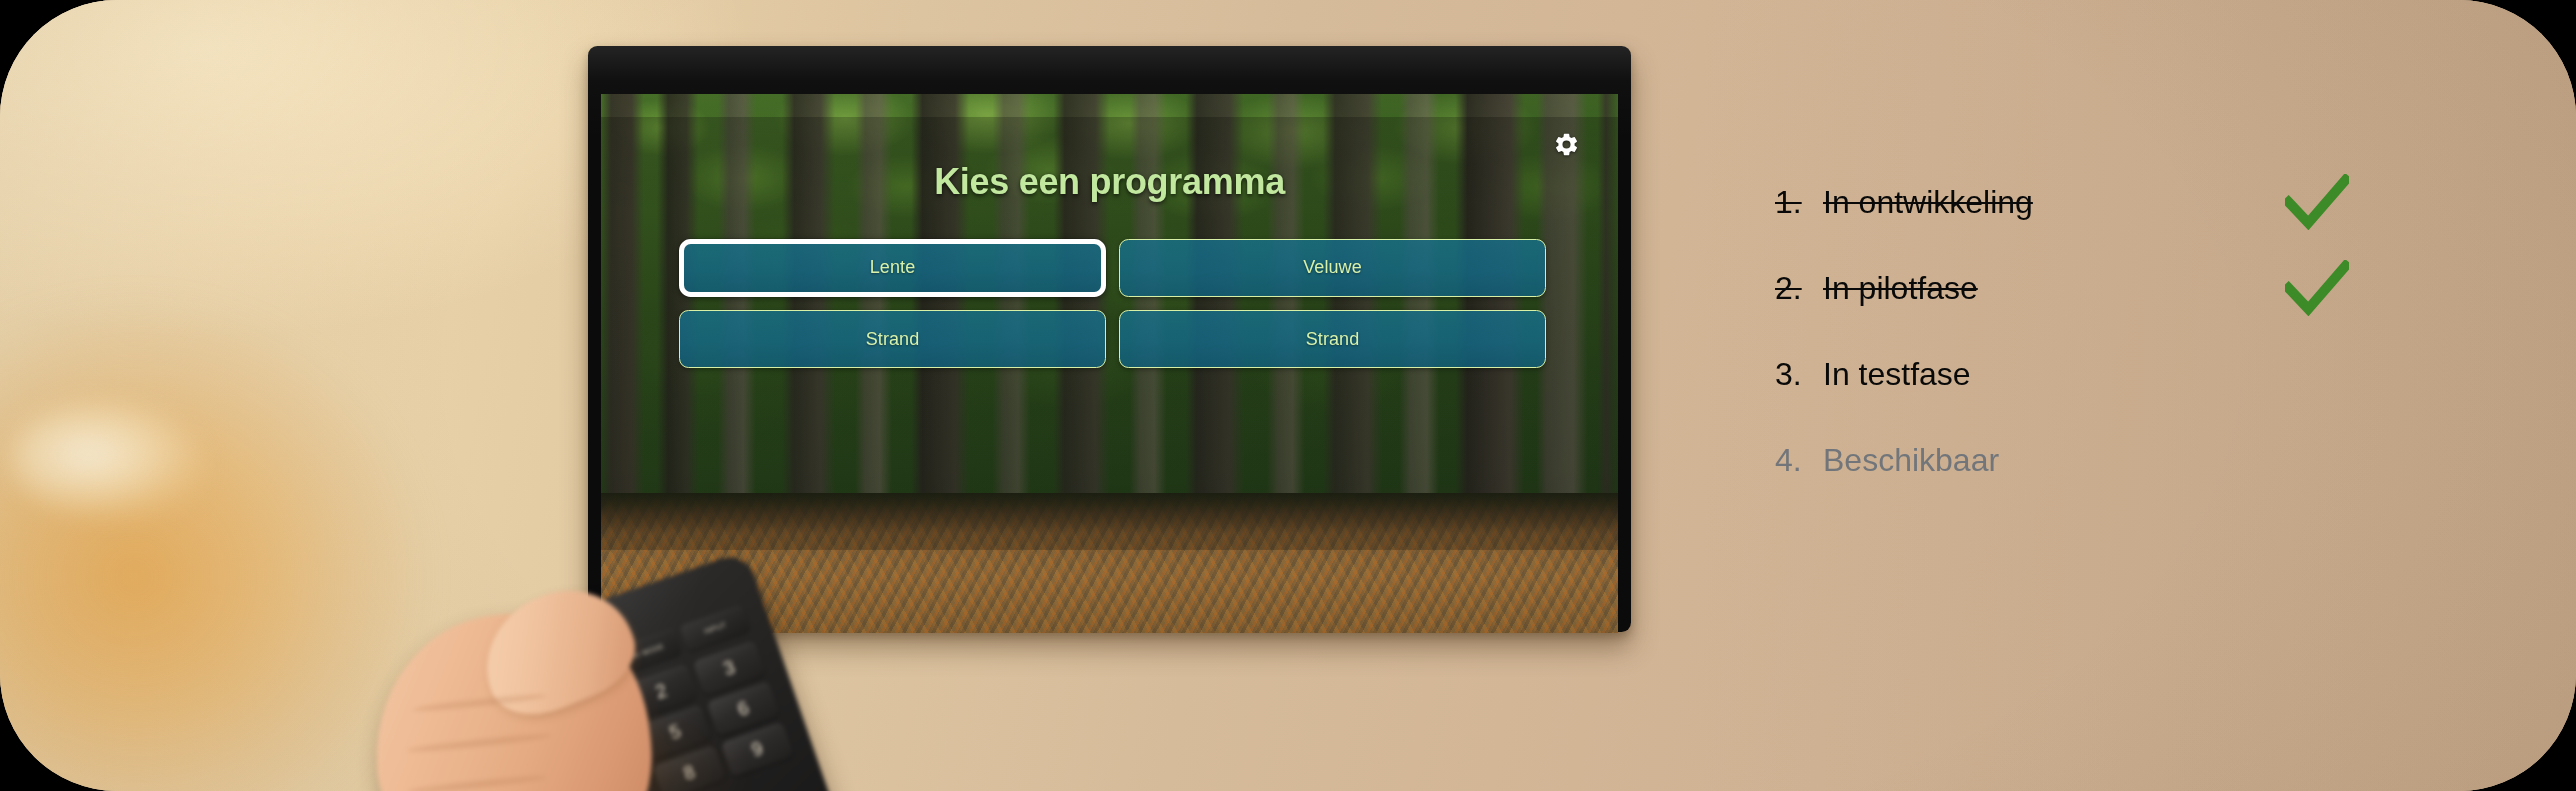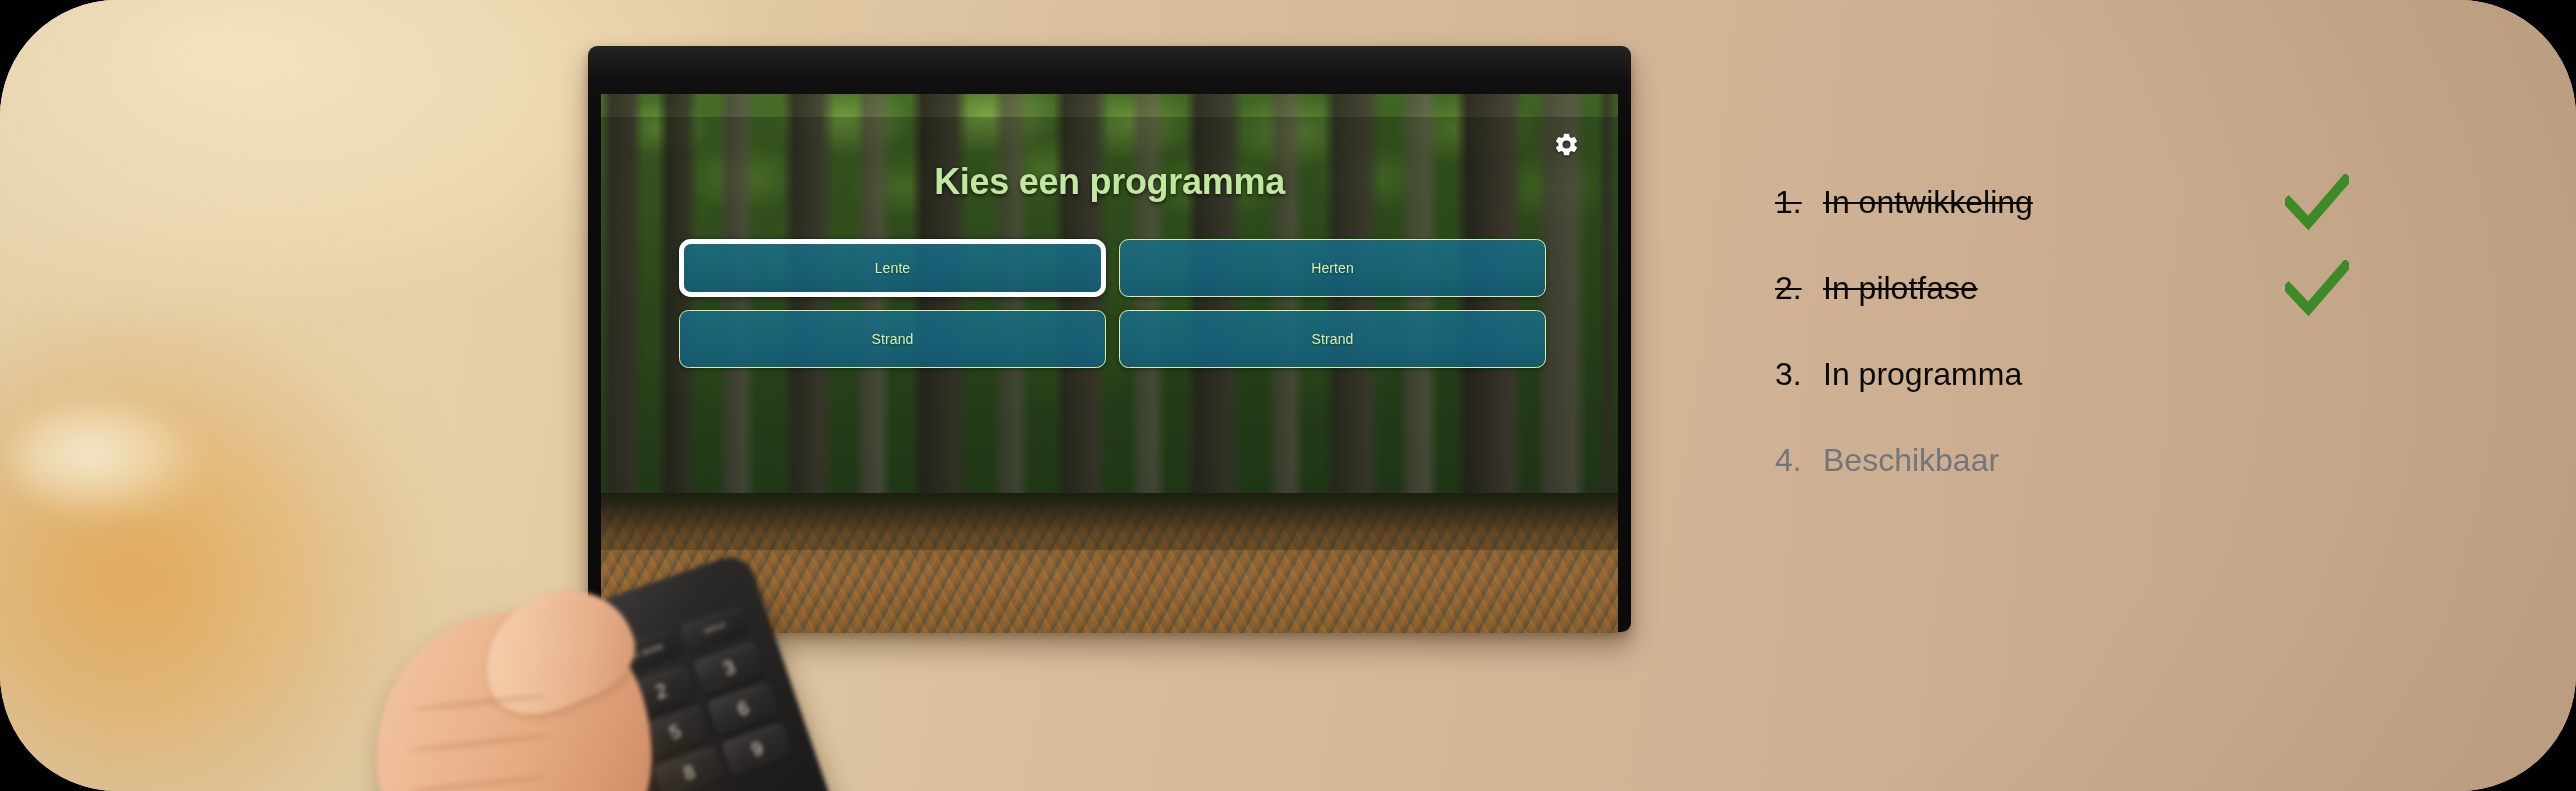--- a/index.html
+++ b/index.html
@@ -236,21 +236,21 @@
     height: 58px;
     border-radius: 9.4px;
     border: 1.8px solid #d7f0a6;
     background: linear-gradient(180deg, rgba(22,112,140,0.80) 0%, rgba(20,104,132,0.84) 55%, rgba(17,94,120,0.86) 100%);
     display: flex; align-items: center; justify-content: center;
     box-sizing: border-box;
     cursor: pointer;
     box-shadow: 0 1.2px 4.1px rgba(0,0,0,0.30);
   }
   .tile .tile-label {
-    font-size: 14px;
+    font-size: 18px;
     font-weight: 400;
     color: #d8f2ab;
     text-shadow: 0 1.2px 2.3px rgba(0,0,0,0.45);
     letter-spacing: 0.1px;
     text-align: center;
   }
   .tile.focused {
     border: 5.3px solid #ffffff;
     border-radius: 11.7px;
     box-shadow: 0 0 0 0.6px rgba(0,0,0,0.18), 0 1.8px 5.9px rgba(0,0,0,0.40);
@@ -450,21 +450,21 @@
           </span>
         </div>
 
         <div id="tv-title">Kies een programma</div>
 
         <div id="tile-grid">
           <div class="tile focused">
             <span class="tile-label">Lente</span>
           </div>
           <div class="tile">
-            <span class="tile-label">Herten</span>
+            <span class="tile-label">Veluwe</span>
           </div>
           <div class="tile">
             <span class="tile-label">Strand</span>
           </div>
           <div class="tile">
             <span class="tile-label">Strand</span>
           </div>
           <div class="tile spacer"></div>
         </div>
 
@@ -524,21 +524,21 @@
       <span class="rm-check">
         <svg viewBox="0 0 110 96" aria-hidden="true">
           <path d="M6 48 L40 84 L104 10" fill="none" stroke="#3d8b28" stroke-width="17" stroke-linecap="square" stroke-linejoin="miter"></path>
         </svg>
       </span>
     </div>
 
     <div class="rm-row">
       <span class="rm-text">
         <span class="rm-num">3.</span>
-          <span>In programma</span>
+          <span>In testfase</span>
       </span>
     </div>
 
     <div class="rm-row muted">
       <span class="rm-text">
         <span class="rm-num">4.</span>
           <span>Beschikbaar</span>
       </span>
     </div>
 

